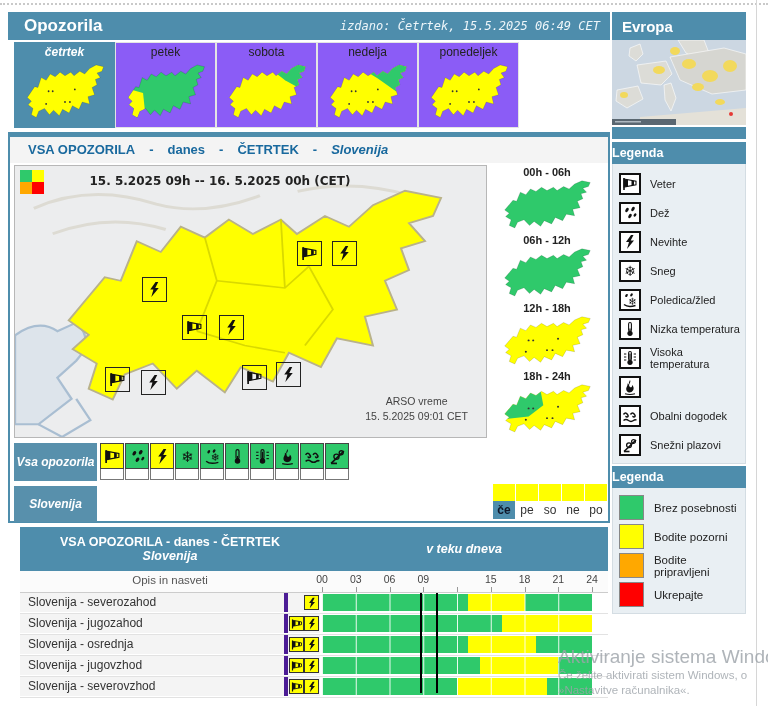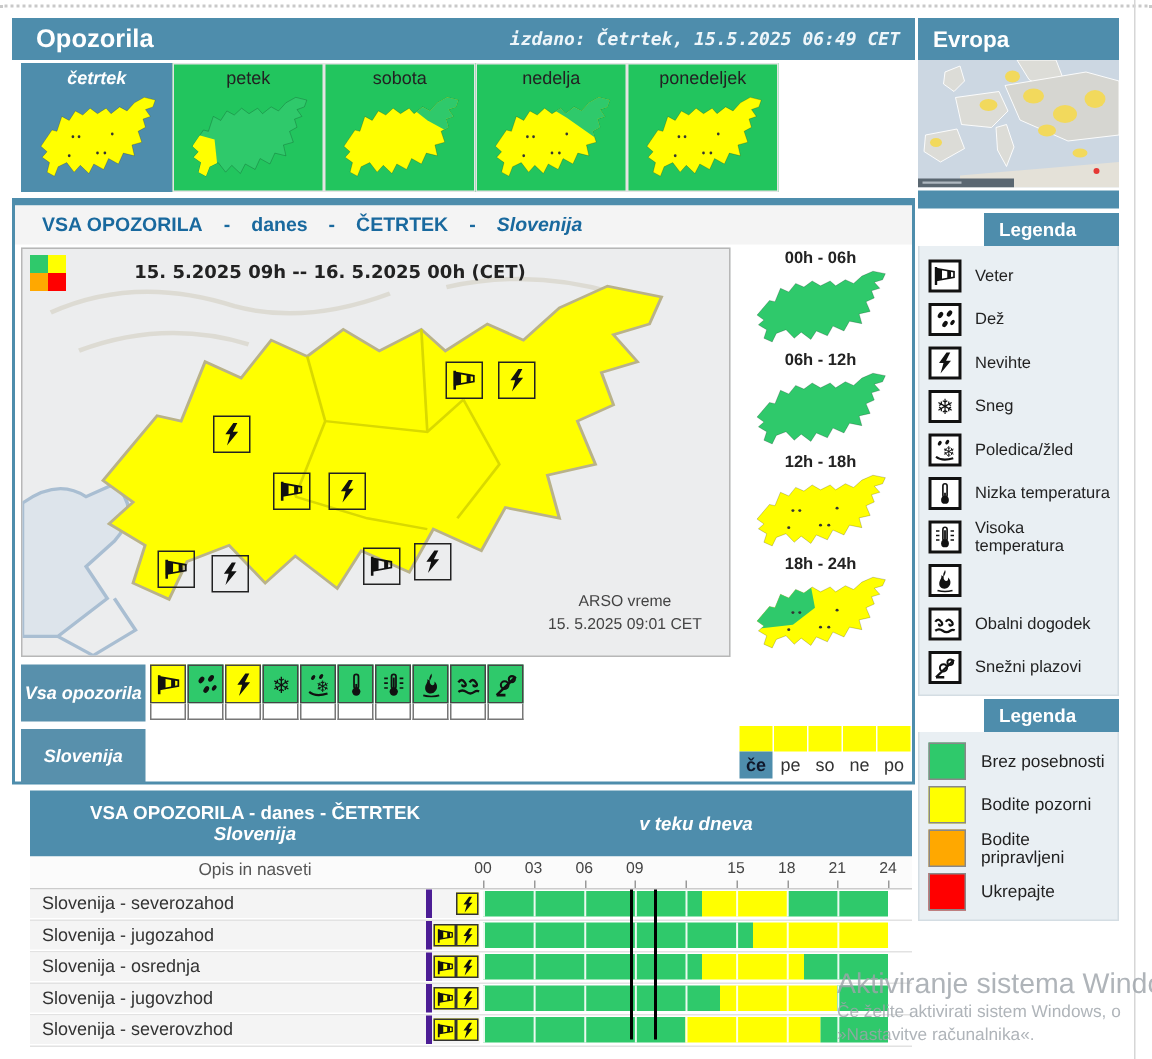--- a/index.html
+++ b/index.html
@@ -5,26 +5,26 @@
   html,body{margin:0;padding:0;}
   body{font-family:"Liberation Sans",sans-serif;background:#fff;}
   .page{position:relative;width:768px;height:706px;background:#fff;overflow:hidden;}
   .top-dotted{position:absolute;left:0;top:3px;width:768px;border-top:2px dotted #c9c9c9;}
   .edge-line{position:absolute;left:756px;top:0;width:1px;height:706px;background:#d6d6d6;}
 
   
   .hdr{position:absolute;top:12px;height:28px;background:#4e8dac;color:#fff;display:flex;align-items:center;}
   .main-hdr{left:8px;width:602px;justify-content:space-between;padding:0 10px 0 16px;box-sizing:border-box;}
   .hdr-title{font-size:17px;font-weight:bold;}
-  .hdr-issued{font-family:"DejaVu Sans Mono",monospace;font-style:italic;font-size:12px;color:#eef6fa;font-weight:bold;}
+  .hdr-issued{font-family:"DejaVu Sans Mono",monospace;font-style:italic;font-size:12px;color:#eef6fa;}
   .europe-hdr{left:612px;width:134px;padding-left:10px;box-sizing:border-box;font-size:15px;font-weight:bold;}
 
   
   .tabs{position:absolute;left:14px;top:42px;height:86px;display:flex;}
-  .tab{width:101px;height:86px;box-sizing:border-box;background:#22c55e;border:1px solid #e4e4e4;text-align:center;cursor:pointer;}
+  .tab{width:101px;height:86px;box-sizing:border-box;background:#8b5cf6;border:1px solid #e4e4e4;text-align:center;cursor:pointer;}
   .tab .tab-label{display:block;font-size:12px;color:#222;padding-top:2px;height:16px;}
   .tab.selected{background:#4e8dac;border-color:#4e8dac;}
   .tab.selected .tab-label{color:#fff;font-weight:bold;font-style:italic;}
   .tab svg{display:block;margin:3px auto 0;}
 
   
   .europe-map{position:absolute;left:612px;top:40px;width:134px;height:85px;}
   .europe-strip{position:absolute;left:612px;top:127px;width:134px;height:12px;background:#4e8dac;}
 
   
@@ -87,21 +87,21 @@
   .ticons .tib{width:15px;height:15px;background:#ffff00;border:1px solid #333;box-sizing:border-box;display:flex;align-items:center;justify-content:center;}
   .ticons .tib svg{width:12px;height:12px;}
   .ttimeline{position:absolute;left:302px;top:1px;width:270px;height:17px;}
   .tseg{position:absolute;top:0;height:17px;}
   .tgrid{position:absolute;left:0;top:0;width:270px;height:17px;
          background-image:linear-gradient(90deg,rgba(255,255,255,.9) 1px,transparent 1px);background-size:33.75px 17px;}
   .tmarker{position:absolute;width:2px;background:#000;top:0;}
 
   
   .legend{position:absolute;left:612px;width:134px;}
-  .legend-head{height:22px;background:#4e8dac;color:#fff;font-size:12.5px;font-weight:bold;line-height:22px;padding-left:10px;margin-left:44px;}
+  .legend-head{height:22px;background:#4e8dac;color:#fff;font-size:12.5px;font-weight:bold;line-height:22px;padding-left:0;}
   .legend-body{background:#e9eff3;border:1px solid #d4dde3;border-top:none;padding:5px 0 4px 6px;}
   .litem{display:flex;align-items:center;height:29px;}
   .litem .libox{width:22px;height:22px;background:#fff;border:2px solid #111;box-sizing:border-box;display:flex;align-items:center;justify-content:center;margin-right:9px;}
   .litem .libox svg{width:16px;height:16px;}
   .litem .lilab{font-size:11px;color:#222;}
   .citem{display:flex;align-items:center;height:29px;}
   .citem .cbox{width:25px;height:25px;border:1px solid #888;box-sizing:border-box;margin-right:10px;}
   .citem .clab{font-size:11.5px;color:#222;}
 
   .watermark{position:absolute;left:558px;top:646px;width:240px;color:rgba(158,164,170,.82);z-index:50;pointer-events:none;white-space:nowrap;}

